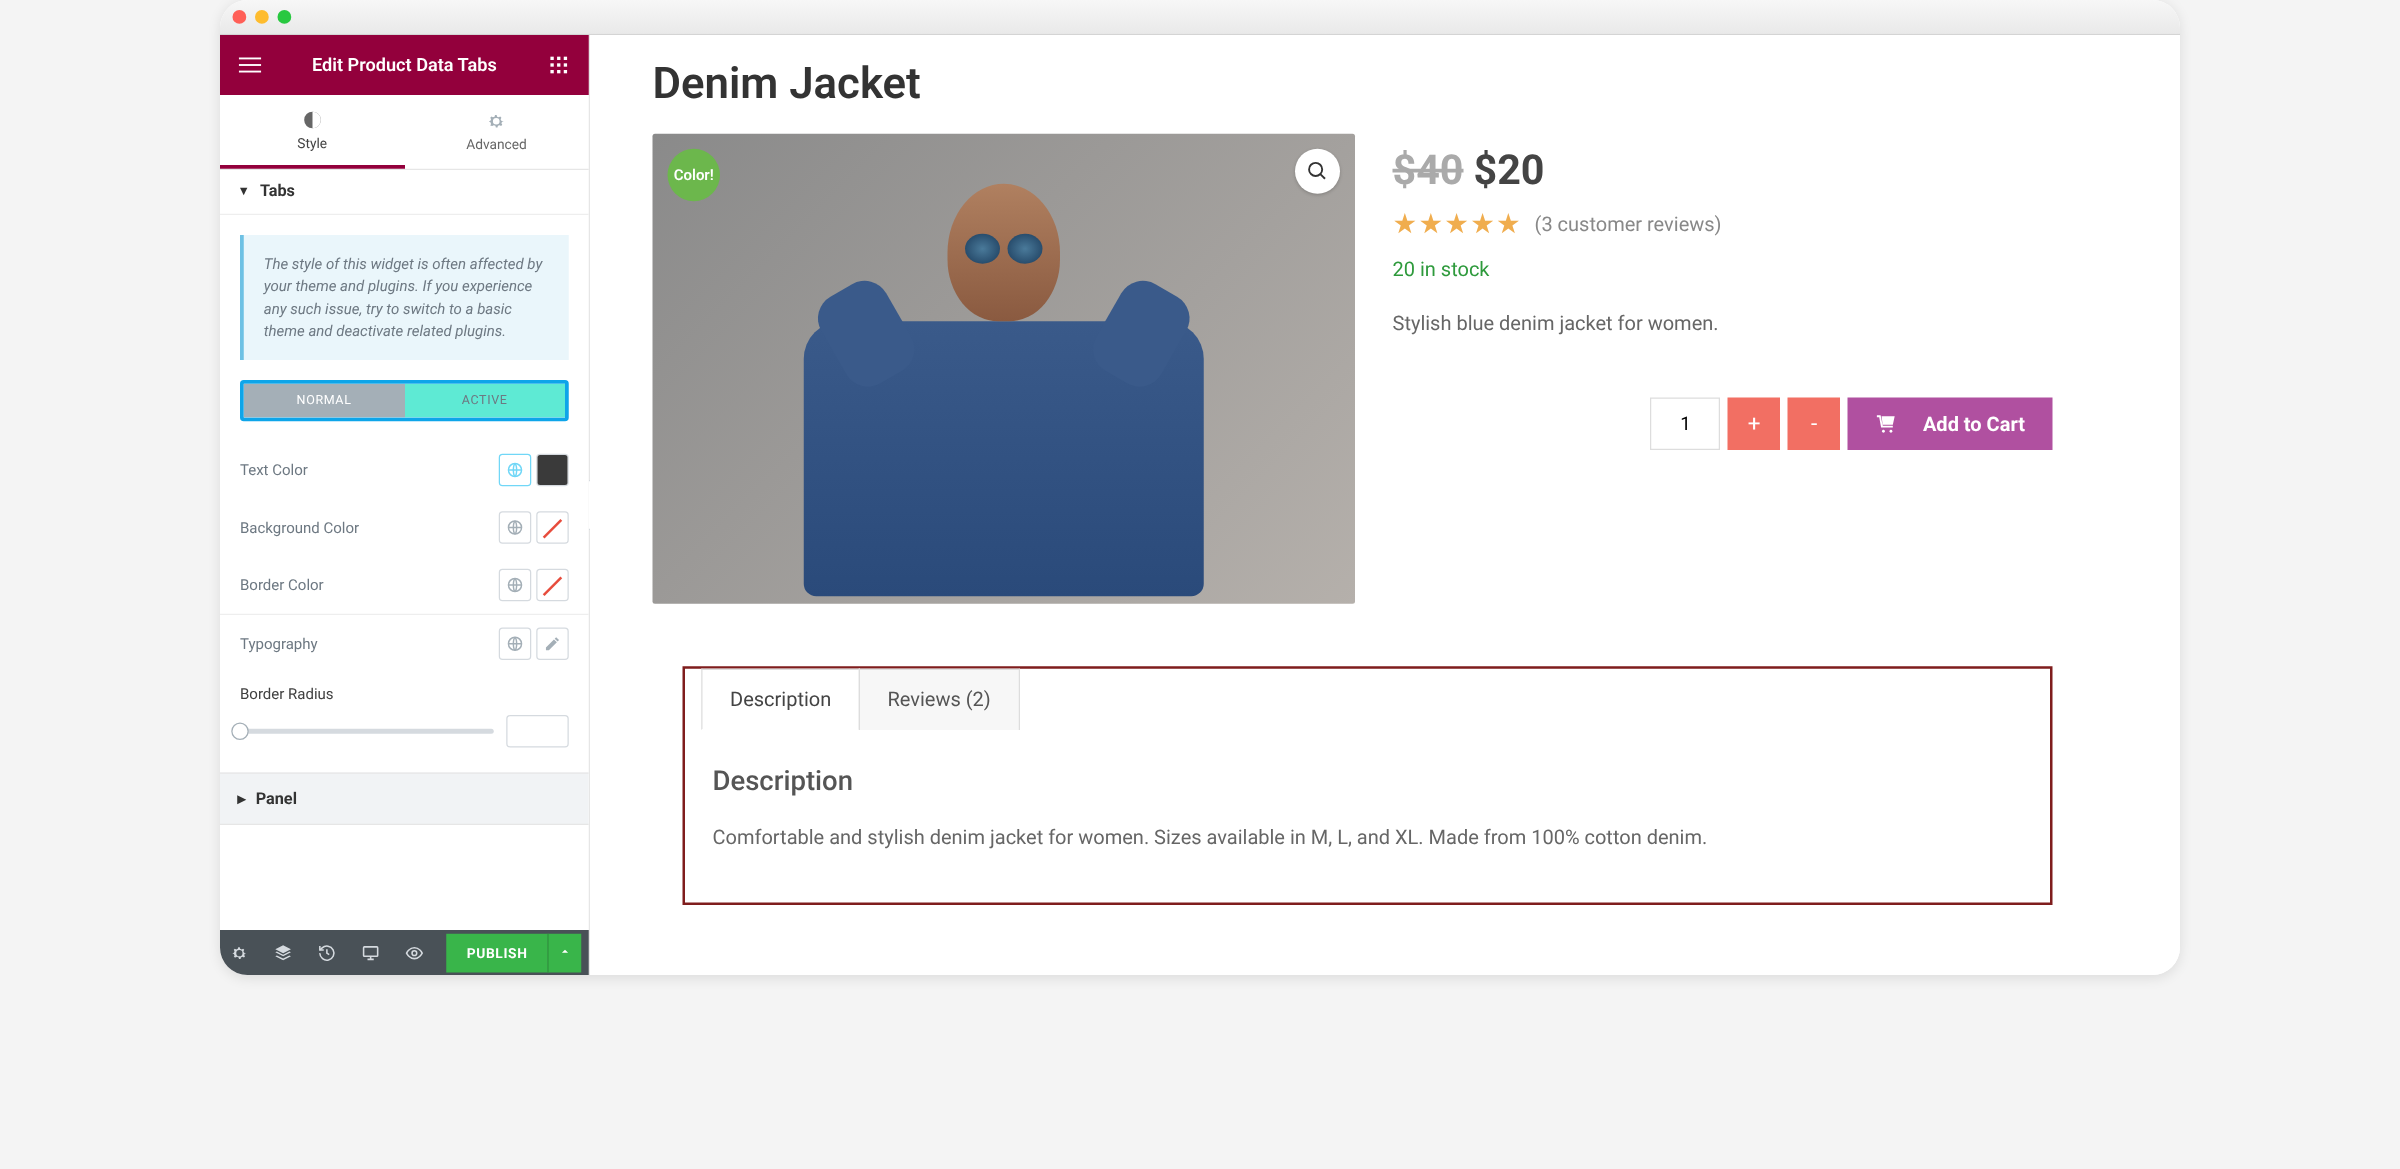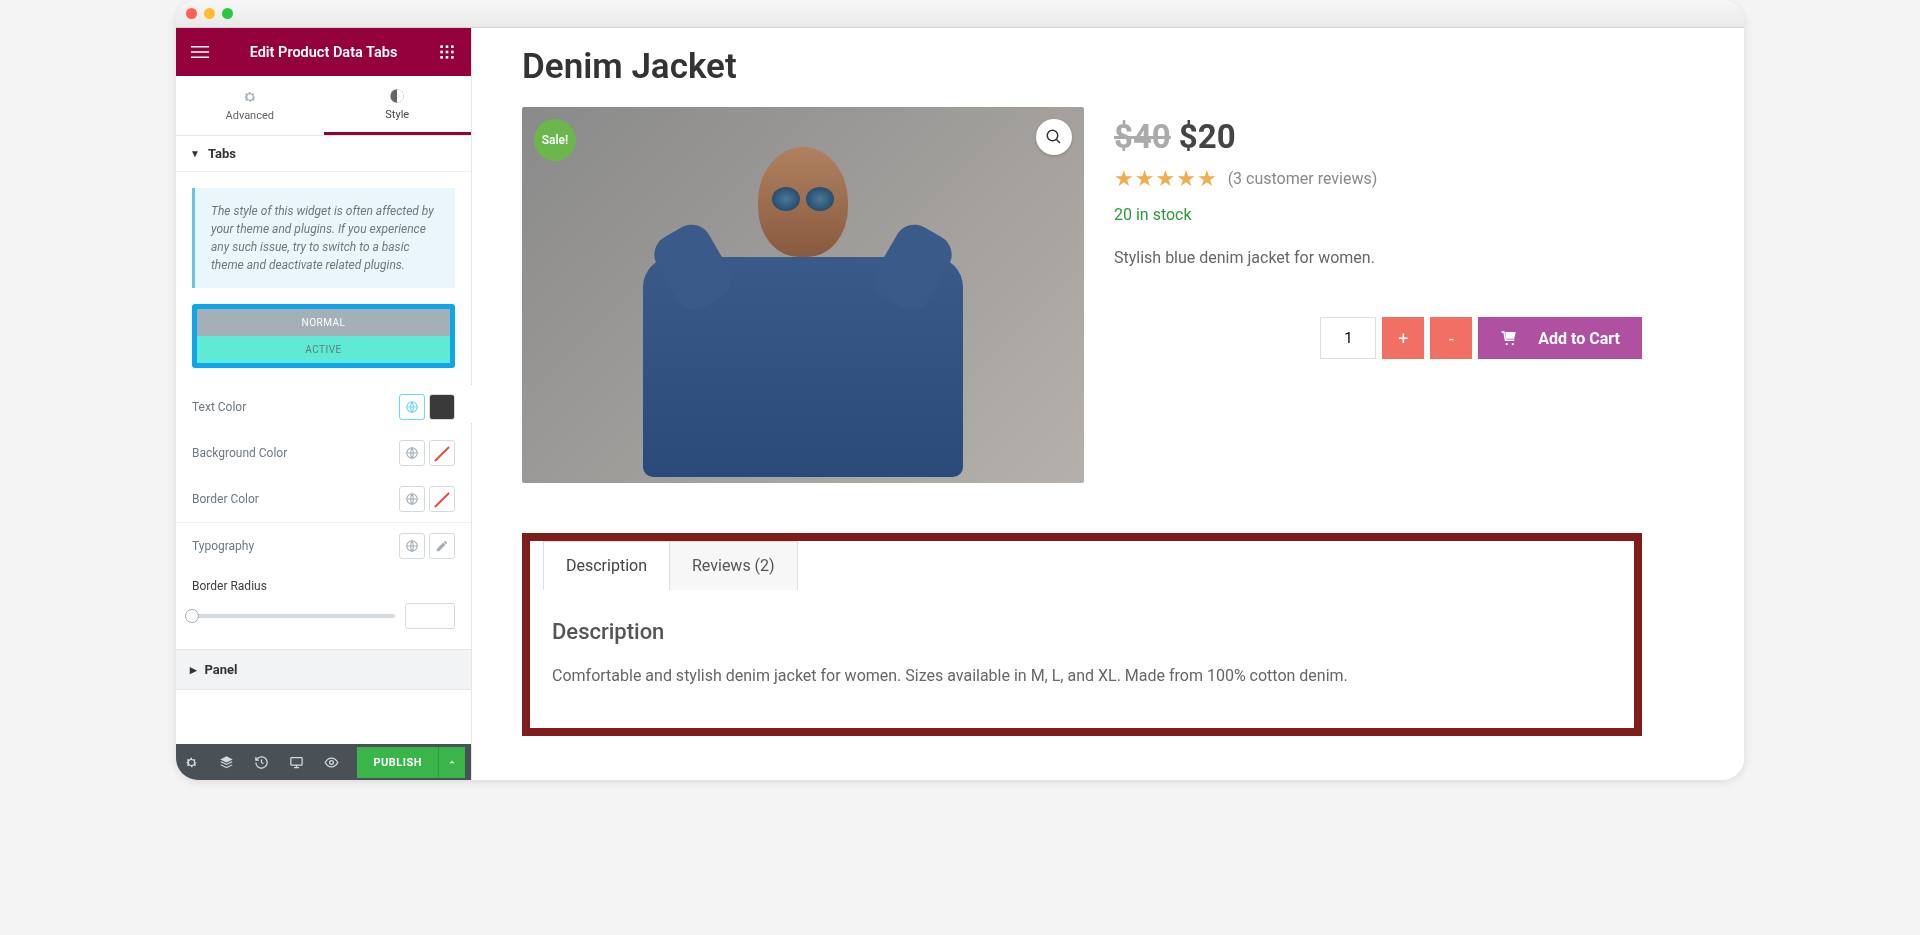--- a/index.html
+++ b/index.html
@@ -15,21 +15,21 @@
 .sb-header .title { font-size: 14.5px; font-weight: 600; }
 .sb-header .iconbtn { width: 24px; height: 24px; display: flex; align-items: center; justify-content: center; cursor: pointer; }
 .sb-tabs { display: flex; height: 60px; border-bottom: 1px solid #e6e6e6; }
 .sb-tab { flex: 1; display: flex; flex-direction: column; align-items: center; justify-content: center; gap: 4px; font-size: 11px; color: #666; cursor: pointer; }
 .sb-tab.active { border-bottom: 3px solid #93003c; color: #444; }
 .sb-tab svg { width: 16px; height: 16px; }
 .sb-body { flex: 1; overflow-y: auto; }
 .section-header { padding: 10px 14px; font-size: 13px; font-weight: 700; color: #333; display: flex; align-items: center; gap: 8px; cursor: pointer; border-bottom: 1px solid #eee; }
 .section-header .caret { font-size: 10px; }
 .notice { margin: 16px; padding: 14px 16px; background: #eaf6fb; border-left: 3px solid #6ec1e4; font-size: 12px; color: #6d7882; font-style: italic; line-height: 1.5; }
-.state-toggle { display: flex; margin: 0 16px 16px 16px; border: 5px solid #0ea5e9; border-radius: 3px; overflow: hidden; flex-direction: column; }
+.state-toggle { display: flex; margin: 0 16px 16px 16px; border: 3px solid #0ea5e9; border-radius: 3px; overflow: hidden; }
 .state-btn { flex: 1; text-align: center; padding: 8px; font-size: 10px; letter-spacing: 0.5px; color: #6d7882; background: #5eead4; cursor: pointer; text-transform: uppercase; }
 .state-btn.active { background: #a4afb7; color: #fff; }
 .ctrl-row { display: flex; align-items: center; justify-content: space-between; padding: 10px 16px; font-size: 12px; color: #6d7882; }
 .ctrl-row .ctrls { display: flex; gap: 4px; }
 .color-btn { width: 26px; height: 26px; border: 1px solid #d5dadf; border-radius: 3px; display: flex; align-items: center; justify-content: center; cursor: pointer; background: #fff; }
 .color-btn.globe.active { border-color: #71d7f7; color: #71d7f7; }
 .color-btn.globe { color: #a4afb7; }
 .color-swatch { width: 100%; height: 100%; border-radius: 2px; }
 .no-color { position: relative; }
 .no-color::after { content: ""; position: absolute; left: 2px; right: 2px; top: 50%; border-top: 2px solid #e74c3c; transform: rotate(-45deg); }
@@ -74,21 +74,21 @@
 .stock { color: #2e9a3c; font-size: 16px; margin-bottom: 24px; }
 .short-desc { color: #666; font-size: 16px; margin-bottom: 50px; }
 .cart-row { display: flex; justify-content: flex-end; gap: 6px; margin-bottom: 24px; }
 .qty-input { width: 56px; height: 42px; border: 1px solid #ddd; text-align: center; font-size: 15px; }
 .qty-btn { width: 42px; height: 42px; background: #f26f63; color: #fff; border: none; font-size: 18px; cursor: pointer; }
 .add-cart { height: 42px; background: #b050a0; color: #fff; border: none; padding: 0 22px; font-size: 16px; font-weight: 700; cursor: pointer; display: flex; align-items: center; gap: 20px; }
 .meta-line { color: #666; font-size: 15px; display: flex; align-items: center; gap: 6px; }
 .meta-line .sep { color: #888; margin: 0 6px; }
 .meta-line .cat-link { color: #888; }
 
-.tabs-wrap { margin-top: 50px; border: 8px solid #7f1d1d; }
+.tabs-wrap { margin-top: 50px; border: 2px solid #7f1d1d; margin-left: 24px; }
 .tab-btn { padding: 14px 22px; font-size: 16px; color: #555; background: #f7f7f7; border: 1px solid #ddd; border-bottom: none; margin-top: -1px; margin-left: -1px; cursor: pointer; position: relative; top: 1px; }
 .tab-btn.active { background: #fff; border-bottom: 1px solid #fff; color: #444; }
 .tab-strip { padding-left: 14px; display: flex; }
 .tab-content { padding: 30px 22px 40px 22px; }
 .tab-content h3 { font-size: 22px; color: #555; font-weight: 500; margin-bottom: 20px; }
 .tab-content p { font-size: 16px; color: #666; line-height: 1.5; }
 
 .preview::-webkit-scrollbar { width: 12px; }
 .preview::-webkit-scrollbar-thumb { background: #c1c1c1; border-radius: 6px; }
 </style>
@@ -122,32 +122,32 @@
               <rect x="10" y="10" width="4" height="4"></rect>
               <rect x="18" y="10" width="4" height="4"></rect>
               <rect x="2" y="18" width="4" height="4"></rect>
               <rect x="10" y="18" width="4" height="4"></rect>
               <rect x="18" y="18" width="4" height="4"></rect>
             </svg>
         </div>
       </div>
 
       <div class="sb-tabs">
-        <div class="sb-tab">
-          <svg viewBox="0 0 24 24" fill="#a4afb7">
-              <path d="M12 8a4 4 0 1 0 0 8 4 4 0 0 0 0-8zm9 4l-2 .5-.8 2 1 1.8-1.4 1.4-1.8-1-2 .8-.5 2h-2l-.5-2-2-.8-1.8 1L4.8 17l1-1.8-.8-2L3 12l2-.5.8-2-1-1.8L6.2 6.3l1.8 1 2-.8.5-2h2l.5 2 2 .8 1.8-1 1.4 1.4-1 1.8.8 2z"></path>
-            </svg>
-          <span>Advanced</span>
-        </div>
         <div class="sb-tab active">
           <svg viewBox="0 0 24 24" fill="#666">
               <circle cx="12" cy="12" r="10"></circle>
               <path d="M12 2 A10 10 0 0 1 12 22 Z" fill="#fff"></path>
             </svg>
           <span>Style</span>
+        </div>
+        <div class="sb-tab">
+          <svg viewBox="0 0 24 24" fill="#a4afb7">
+              <path d="M12 8a4 4 0 1 0 0 8 4 4 0 0 0 0-8zm9 4l-2 .5-.8 2 1 1.8-1.4 1.4-1.8-1-2 .8-.5 2h-2l-.5-2-2-.8-1.8 1L4.8 17l1-1.8-.8-2L3 12l2-.5.8-2-1-1.8L6.2 6.3l1.8 1 2-.8.5-2h2l.5 2 2 .8 1.8-1 1.4 1.4-1 1.8.8 2z"></path>
+            </svg>
+          <span>Advanced</span>
         </div>
       </div>
 
       <div class="sb-body">
         <div class="section-header">
           <span class="caret">▼</span>
           <span>Tabs</span>
         </div>
 
         <div class="notice">The style of this widget is often affected by your theme and plugins. If you experience any such issue, try to switch to a basic theme and deactivate related plugins.</div>
@@ -287,21 +287,21 @@
         <div class="prod-top">
           <div class="prod-image-wrap">
             <div class="figure">
               <div class="jacket"></div>
               <div class="person-head"></div>
               <div class="glasses">
                 <div class="lens"></div>
                 <div class="lens"></div>
               </div>
             </div>
-            <div class="sale-badge">Sale!</div>
+            <div class="sale-badge">Color!</div>
             <div class="zoom-btn">
               <svg viewBox="0 0 24 24" width="18" height="18" fill="none" stroke="#333" stroke-width="2">
                   <circle cx="10" cy="10" r="7"></circle>
                   <path d="M15 15l5 5"></path>
                 </svg>
             </div>
           </div>
 
           <div class="prod-info">
             <div class="price-line">

